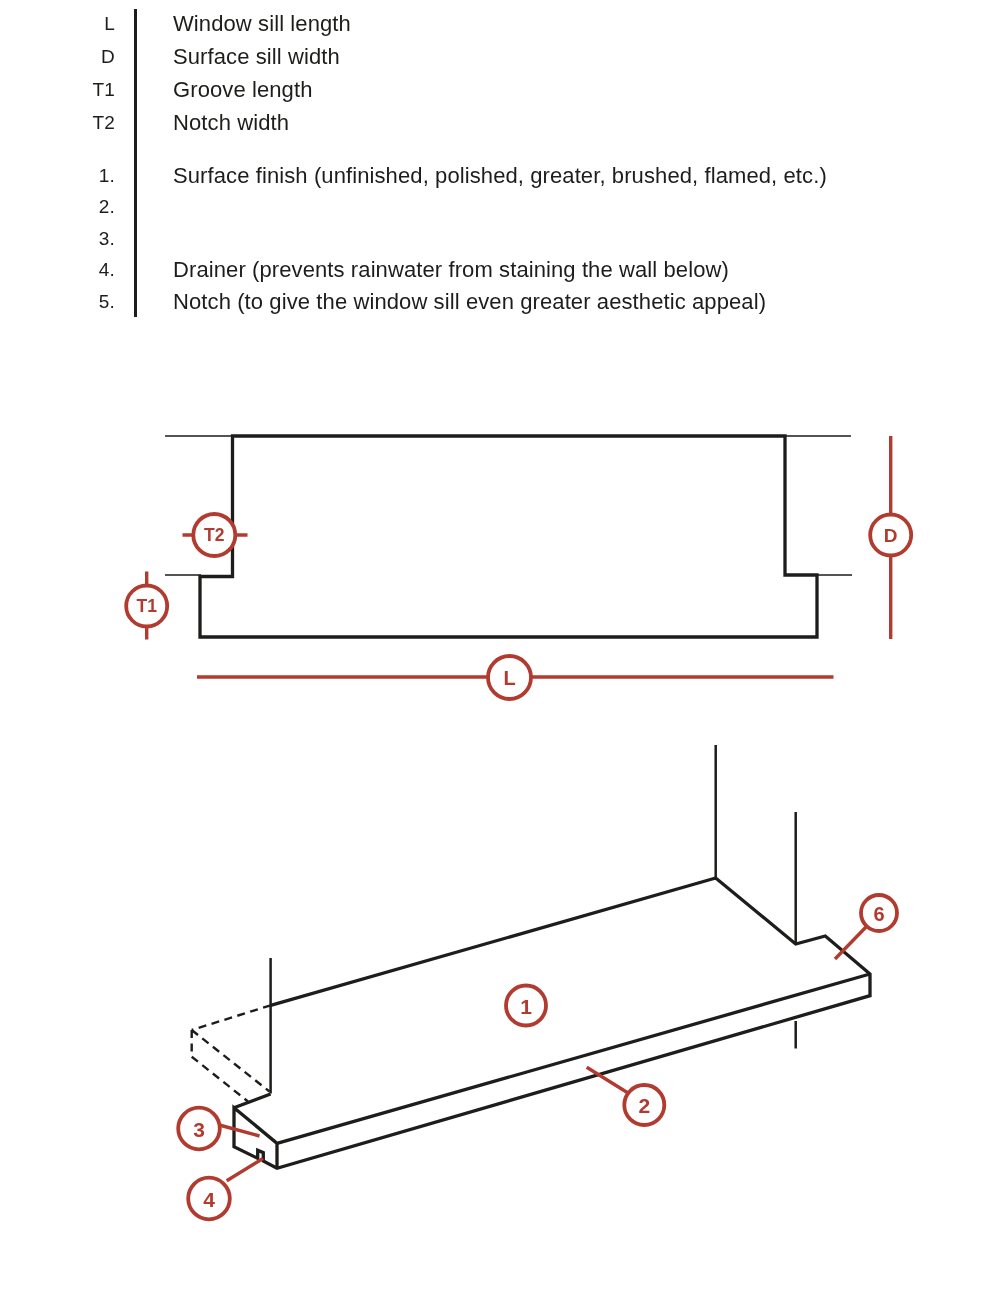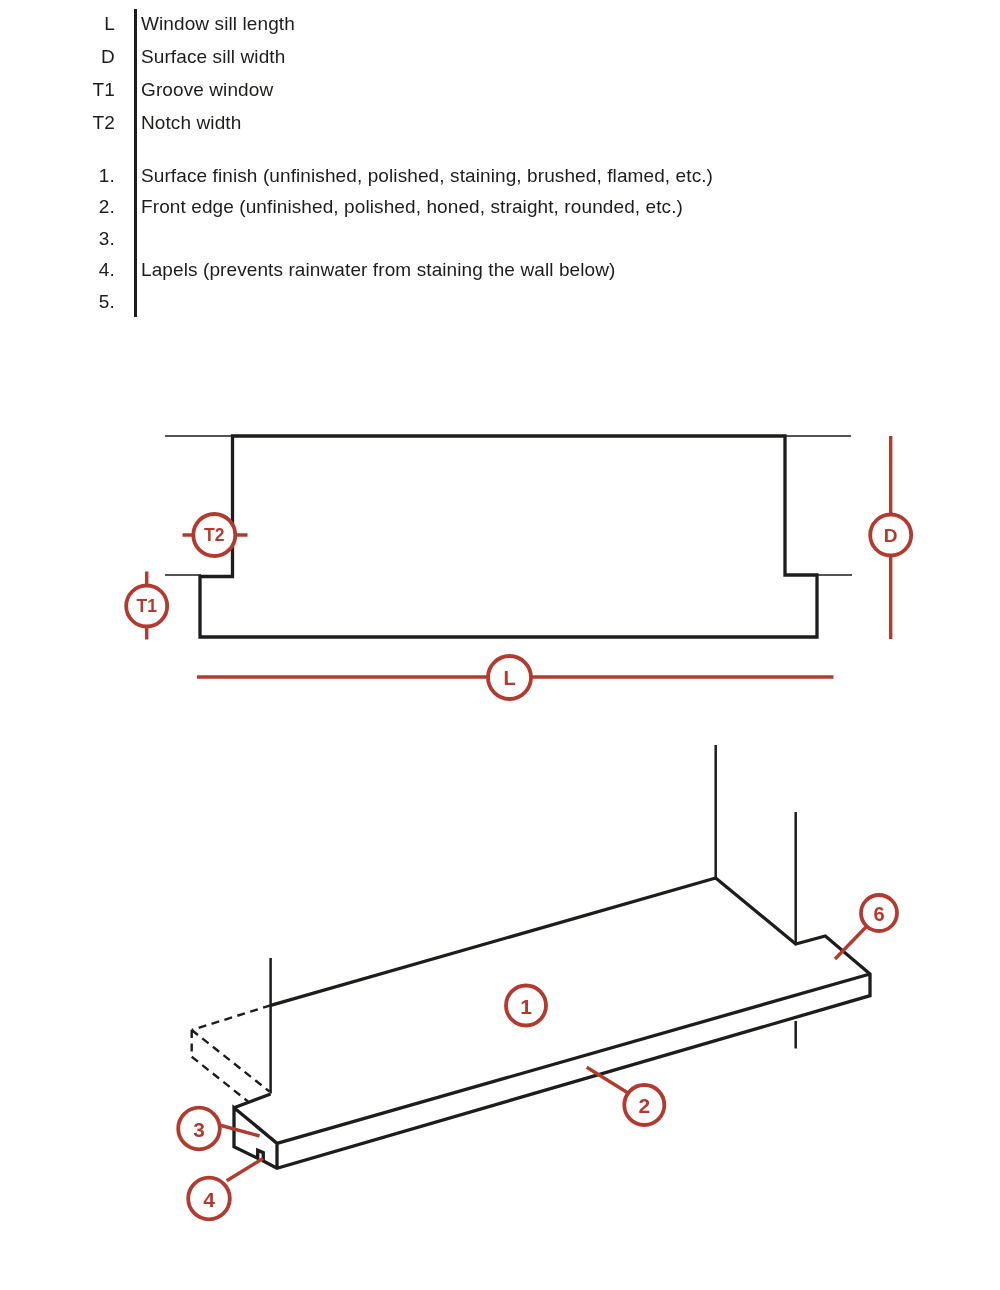--- a/index.html
+++ b/index.html
@@ -16,21 +16,21 @@
   }
   .legend-block { position:absolute; left:0; top:7px; width:1000px; }
   .features-block { position:absolute; left:0; top:160px; width:1000px; }
   .row { display:flex; align-items:center; }
   .legend-block .row { height:33px; }
   .features-block .row { height:31.5px; }
   .code {
     width:115px; text-align:right; font-size:19px; letter-spacing:0.2px;
   }
   .label {
-    margin-left:26px; font-size:19px; letter-spacing:0.1px; white-space:nowrap;
+    margin-left:58px; font-size:22px; letter-spacing:0.1px; white-space:nowrap;
   }
   svg.drawing { position:absolute; left:0; top:0; width:1000px; height:1290px; }
   .outline { fill:none; stroke:var(--ink); stroke-width:3.3; stroke-linejoin:miter; stroke-linecap:butt; }
   .outline-thin { fill:none; stroke:var(--ink); stroke-width:1.7; }
   .jamb { fill:none; stroke:var(--ink); stroke-width:2.5; }
   .hidden-edge { fill:none; stroke:var(--ink); stroke-width:2.4; stroke-dasharray:8 5.5; }
   .dim-line { fill:none; stroke:var(--accent); stroke-width:3.4; stroke-linecap:butt; }
   .dim-circle { fill:#ffffff; stroke:var(--accent); stroke-width:3.8; }
   .dim-text {
     fill:var(--accent); font-family:"Liberation Sans","DejaVu Sans",sans-serif;
@@ -47,46 +47,46 @@
     <div class="row">
       <span class="code">L</span>
       <span class="label">Window sill length</span>
     </div>
     <div class="row">
       <span class="code">D</span>
       <span class="label">Surface sill width</span>
     </div>
     <div class="row">
       <span class="code">T1</span>
-      <span class="label">Groove window</span>
+      <span class="label">Groove length</span>
     </div>
     <div class="row">
       <span class="code">T2</span>
       <span class="label">Notch width</span>
     </div>
   </div>
 
   <div class="features-block">
     <div class="row">
       <span class="code">1.</span>
-      <span class="label">Surface finish (unfinished, polished, staining, brushed, flamed, etc.)</span>
+      <span class="label">Surface finish (unfinished, polished, greater, brushed, flamed, etc.)</span>
     </div>
     <div class="row">
       <span class="code">2.</span>
-      <span class="label">Front edge (unfinished, polished, honed, straight, rounded, etc.)</span>
     </div>
     <div class="row">
       <span class="code">3.</span>
     </div>
     <div class="row">
       <span class="code">4.</span>
-      <span class="label">Lapels (prevents rainwater from staining the wall below)</span>
+      <span class="label">Drainer (prevents rainwater from staining the wall below)</span>
     </div>
     <div class="row">
       <span class="code">5.</span>
+      <span class="label">Notch (to give the window sill even greater aesthetic appeal)</span>
     </div>
   </div>
 </div>
 
 <svg class="drawing" viewBox="0 0 1000 1290">
 
   <g>
 
     <path class="outline-thin" d="M165 436 H233 M785 436 H851 M165 575 H201 M817 575 H852"></path>
 

